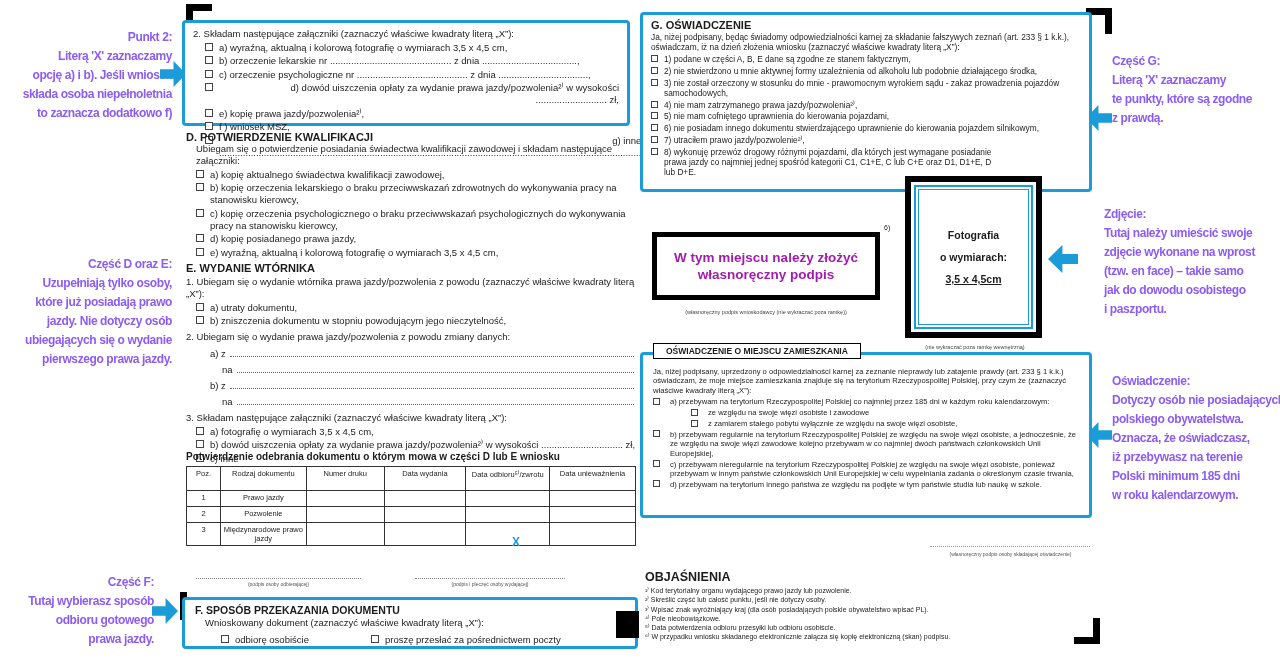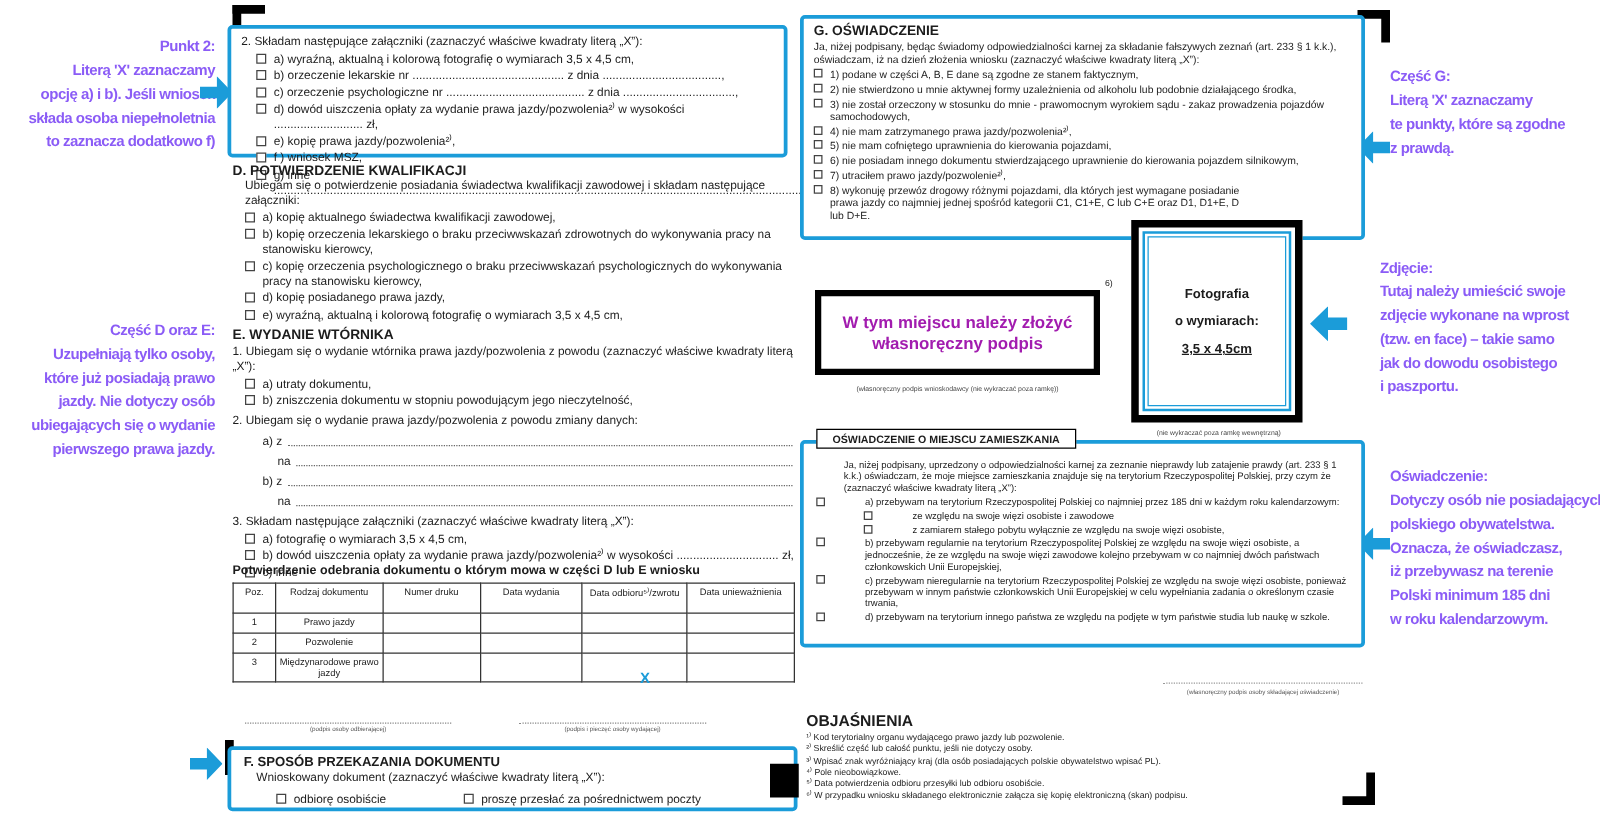--- a/index.html
+++ b/index.html
@@ -30,21 +30,21 @@
   .ftxt { font-size:9.5px; line-height:12px; }
   .chk-row { display:flex; align-items:flex-start; margin-top:1.5px; }
   .chk { width:8px; height:8px; border:1.1px solid #444; background:#fff; flex:none; margin:1px 6px 0 0; }
   .chk.sm { width:7px; height:7px; margin-top:0.5px; }
   .leader { flex:1; border-bottom:1px dotted #666; margin:0 4px 2px 4px; }
   .dotcap { position:absolute; font-size:5px; color:#555; text-align:center; }
   .dotline { position:absolute; border-top:1.5px dotted #999; }
 
   
   #box2 { left:182px; top:20px; width:448px; height:106px; padding:5px 8px; }
-  #box2 .items { padding-left:12px; }
+  #box2 .items { padding-left:12px;text-align:right; }
   #secD { position:absolute; left:186px; top:131px; width:452px; }
   #secD .intro, #secD .items { padding-left:10px; }
   #secE { position:absolute; left:186px; top:262px; width:452px; }
   #secE .items { padding-left:10px; }
   .leader-row { display:flex; font-size:9.5px; margin-top:5px; padding-left:24px; }
   .leader-row.na { padding-left:36px; }
   #confirm-title { position:absolute; left:186px; top:451px; font-size:10px; font-weight:bold; }
   #doc-table { position:absolute; left:186px; top:466px; width:450px; border-collapse:collapse; }
   #doc-table th, #doc-table td { border:1.2px solid #333; font-size:7.5px; text-align:center; vertical-align:top; padding:2px 2px; font-weight:normal; }
   #doc-table th { height:24px; }
@@ -68,21 +68,21 @@
   #sig-caption { position:absolute; left:636px; top:309px; width:260px; font-size:5.5px; color:#444; text-align:center; }
   #photo-box { position:absolute; left:905px; top:176px; width:137px; height:162px; border:6px solid #000; background:#fff; padding:3px; }
   #photo-inner { border:2px solid #1b9cd9; height:100%; padding:2px; }
   #photo-inner2 { border:1px solid #1b9cd9; height:100%; display:flex; flex-direction:column; align-items:center; justify-content:center; gap:10px; }
   #photo-inner2 div { font-weight:bold; font-size:10.5px; }
   #photo-inner2 .u { text-decoration:underline; }
   #photo-caption { position:absolute; left:901px; top:344px; width:148px; font-size:5.5px; color:#444; text-align:center; }
 
   #res-box { left:640px; top:352px; width:452px; height:166px; padding:12px 10px 4px 10px; }
   #res-header { position:absolute; top:-12px; left:10px; background:#fff; border:1.2px solid #000; padding:2px 12px; font-weight:bold; font-size:8.5px; }
-  #res-box .rt { font-size:7.6px; line-height:9.4px;margin-left:22px; }
+  #res-box .rt { font-size:7.6px; line-height:9.4px; }
   #res-box .chk { width:7px; height:7px; margin-right:10px; }
   #res-box .sub { padding-left:38px; }
   #res-capline { left:930px; top:546px; width:160px; }
   #res-caption { left:898px; top:551px; width:225px; }
 
   #obj { position:absolute; left:645px; top:570px; width:460px; }
   #obj .obj-title { font-weight:bold; font-size:12.5px; margin-bottom:2px; }
   #obj .note { font-size:7px; line-height:9.3px; }
 </style>
 </head>
@@ -107,20 +107,26 @@
 
   <div class="anno r-align" style="left:2px; top:255px; width:170px;">
     <div class="ln">Część D oraz E:</div>
     <div class="ln">Uzupełniają tylko osoby,</div>
     <div class="ln">które już posiadają prawo</div>
     <div class="ln">jazdy. Nie dotyczy osób</div>
     <div class="ln">ubiegających się o wydanie</div>
     <div class="ln">pierwszego prawa jazdy.</div>
   </div>
 
+  <div class="anno r-align" style="left:2px; top:573px; width:152px;">
+    <div class="ln">Część F:</div>
+    <div class="ln">Tutaj wybierasz sposób</div>
+    <div class="ln">odbioru gotowego</div>
+    <div class="ln">prawa jazdy.</div>
+  </div>
   <div class="arrow right" style="left:152px; top:598px; width:26px; height:26px;"></div>
 
   <div class="anno" style="left:1112px; top:52px; width:168px;">
     <div class="ln">Część G:</div>
     <div class="ln">Literą 'X' zaznaczamy</div>
     <div class="ln">te punkty, które są zgodne</div>
     <div class="ln">z prawdą.</div>
   </div>
   <div class="arrow left" style="left:1086px; top:105px; width:26px; height:26px;"></div>
 

